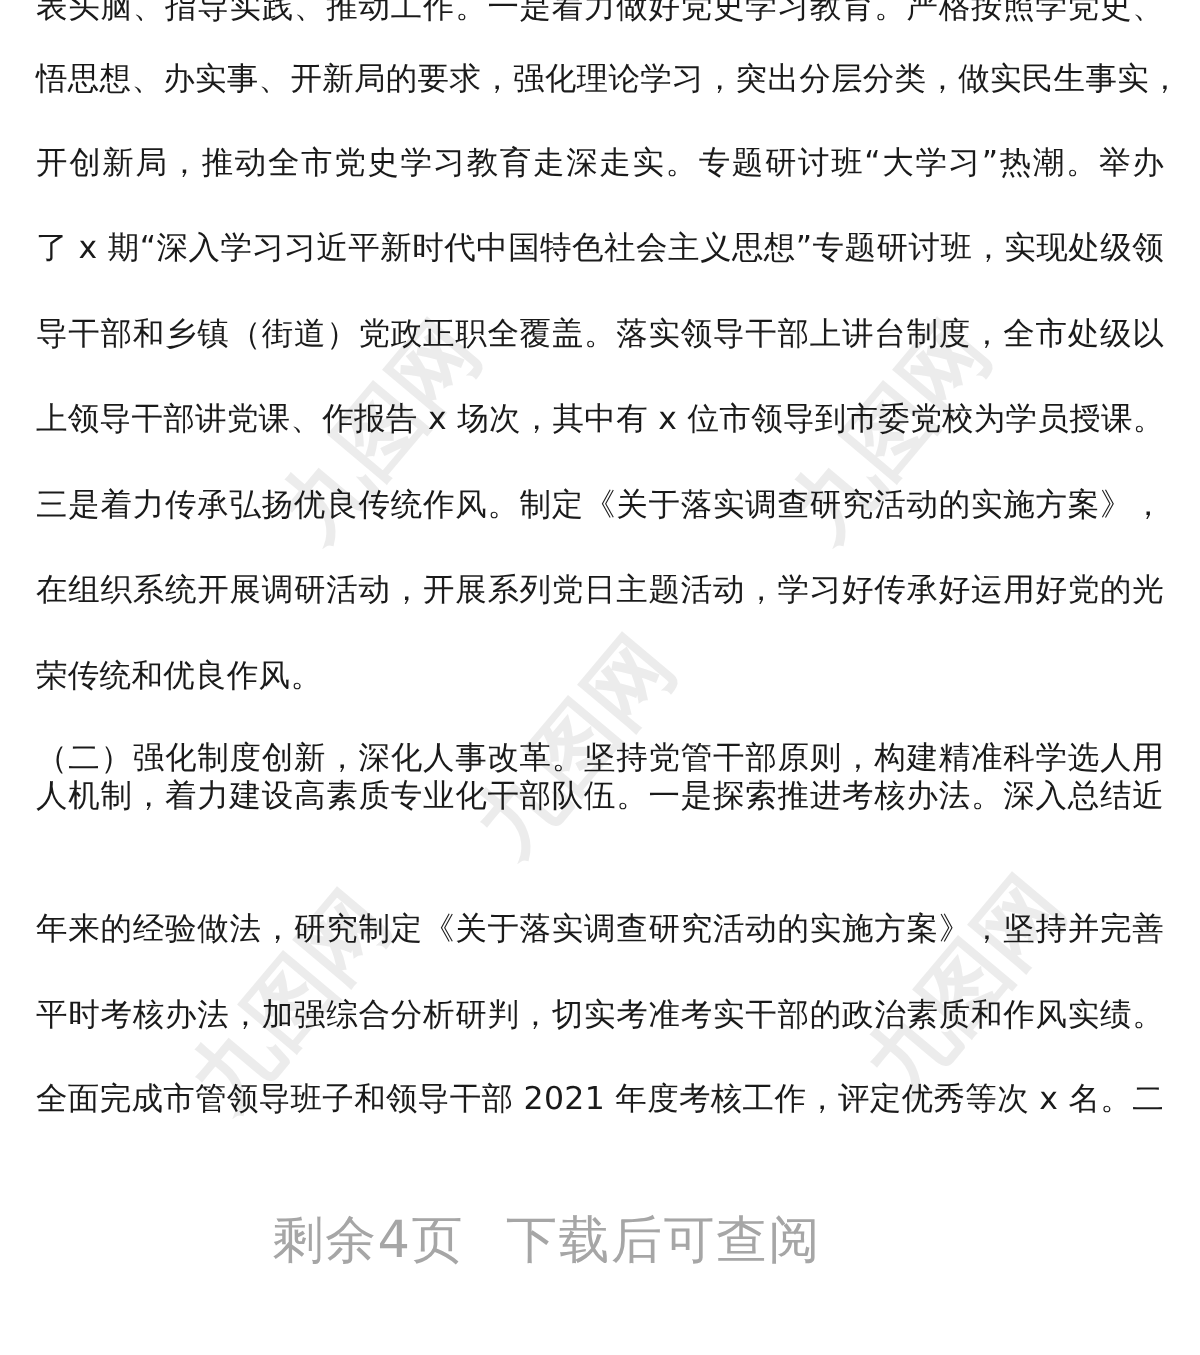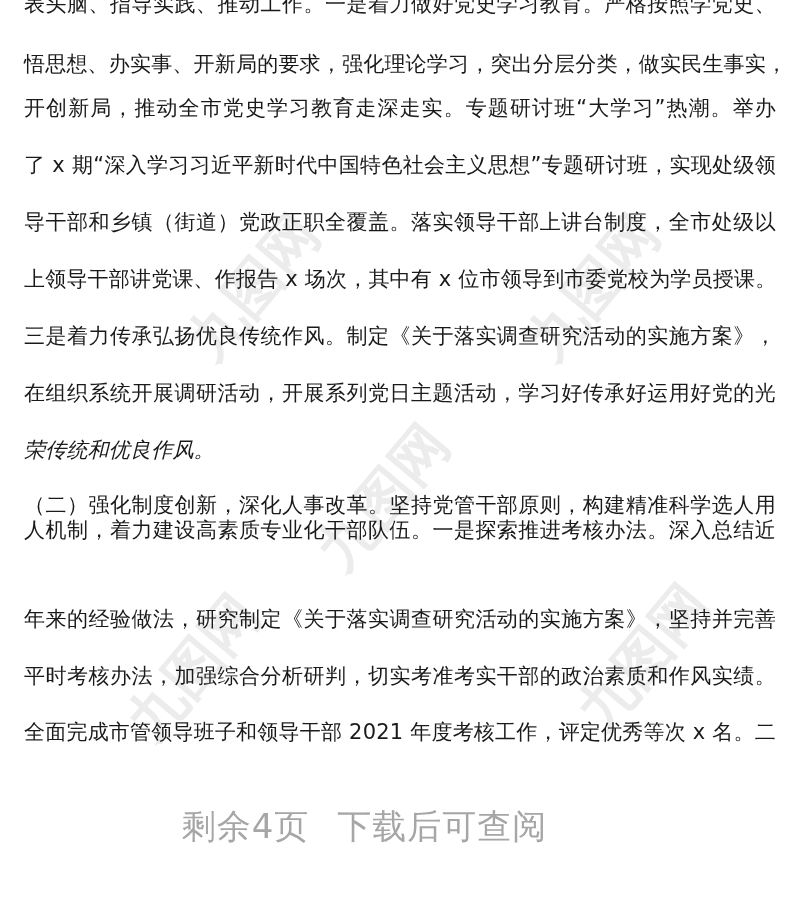--- a/index.html
+++ b/index.html
@@ -8,21 +8,21 @@
     position: relative;
     font-family: "DejaVu Sans", "Liberation Sans", sans-serif;
     color: #1a1a1a;
   }
   .page { position: absolute; left: 0; top: 0; width: 800px; height: 903px; }
   .line {
     position: absolute; left: 24px; width: 752px;
     font-size: 21px; line-height: 28px; white-space: nowrap;
     letter-spacing: 0.2px; text-align: justify; text-align-last: justify;
   }
-  .line.last { text-align-last: left; font-style: italic; }
+  .line.last { text-align-last: left; }
   .watermark {
     position: absolute; color: rgba(200,200,200,0.35);
     font-size: 56px; font-weight: bold; transform: rotate(-50deg);
     pointer-events: none; white-space: nowrap;
   }
   .more {
     position: absolute; left: 0; width: 729px; top: 804px; text-align: center;
     font-size: 34px; color: #a6a6a6; letter-spacing: 1px;
   }
   .more span { margin: 0 14px; }
@@ -31,21 +31,21 @@
 <body>
 
 <div class="page">
   <div class="watermark" style="left:110px; top:630px;">九图网</div>
   <div class="watermark" style="left:560px; top:620px;">九图网</div>
   <div class="watermark" style="left:170px; top:250px;">九图网</div>
   <div class="watermark" style="left:510px; top:250px;">九图网</div>
   <div class="watermark" style="left:300px; top:460px;">九图网</div>
 
   <div class="line" style="top:-10px;">表头脑、指导实践、推动工作。一是着力做好党史学习教育。严格按照学党史、</div>
-  <div class="line" style="top:50px;">悟思想、办实事、开新局的要求，强化理论学习，突出分层分类，做实民生事实，</div>
+  <div class="line" style="top:38px;">悟思想、办实事、开新局的要求，强化理论学习，突出分层分类，做实民生事实，</div>
   <div class="line" style="top:94px;">开创新局，推动全市党史学习教育走深走实。专题研讨班“大学习”热潮。举办</div>
   <div class="line" style="top:151px;">了 x 期“深入学习习近平新时代中国特色社会主义思想”专题研讨班，实现处级领</div>
   <div class="line" style="top:208px;">导干部和乡镇（街道）党政正职全覆盖。落实领导干部上讲台制度，全市处级以</div>
   <div class="line" style="top:322px;">三是着力传承弘扬优良传统作风。制定《关于落实调查研究活动的实施方案》，</div>
   <div class="line" style="top:265px;">上领导干部讲党课、作报告 x 场次，其中有 x 位市领导到市委党校为学员授课。</div>
   <div class="line" style="top:379px;">在组织系统开展调研活动，开展系列党日主题活动，学习好传承好运用好党的光</div>
   <div class="line last" style="top:436px;">荣传统和优良作风。</div>
   <div class="line" style="top:491px;">（二）强化制度创新，深化人事改革。坚持党管干部原则，构建精准科学选人用</div>
   <div class="line" style="top:516px;">人机制，着力建设高素质专业化干部队伍。一是探索推进考核办法。深入总结近</div>
   <div class="line" style="top:605px;">年来的经验做法，研究制定《关于落实调查研究活动的实施方案》，坚持并完善</div>

